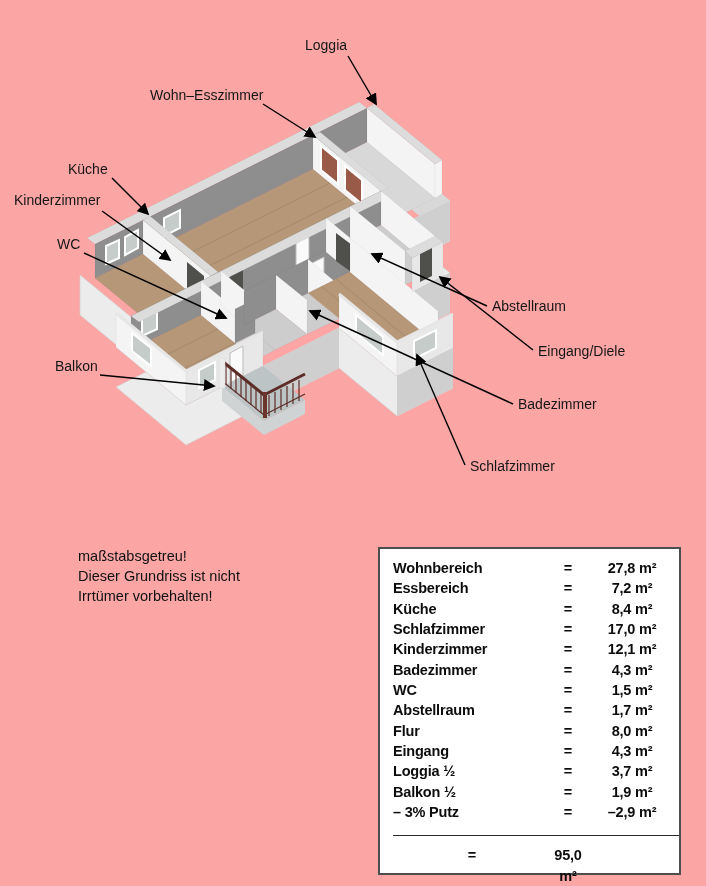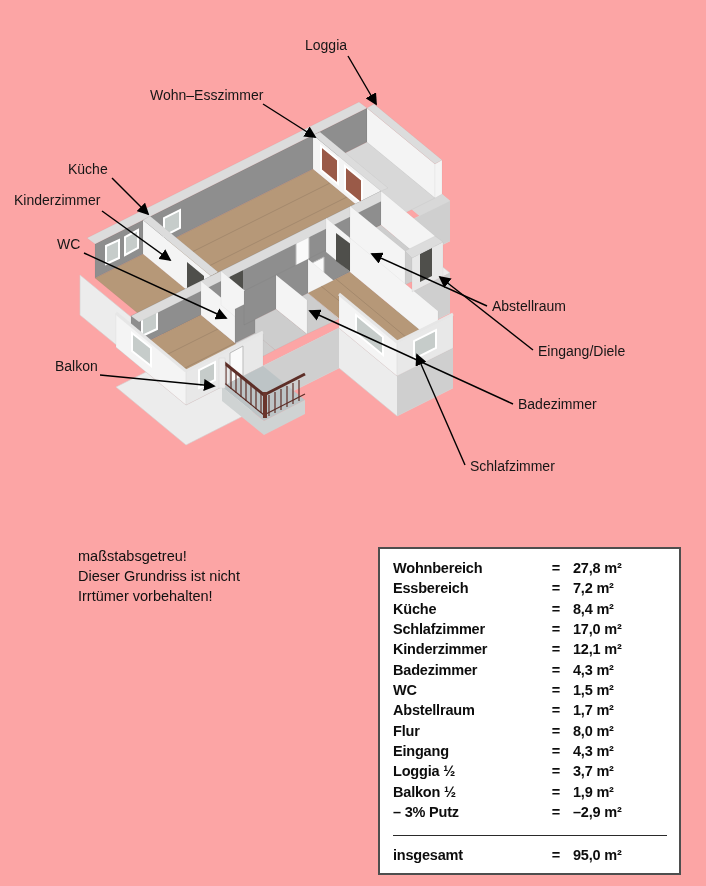--- a/index.html
+++ b/index.html
@@ -27,26 +27,26 @@
   .rail{stroke:#5d2e27;stroke-width:3;fill:none;}
   .railthin{stroke:#5d2e27;stroke-width:1.2;fill:none;}
   .balcony{fill:#bdc4c6;}
   .balconyskirt{fill:#cfd3d3;}
   .topline{stroke:#e6e6e6;stroke-width:3;fill:none;}
 
   .disclaimer{position:absolute;left:78px;top:546px;width:240px;
       font-size:14.5px;line-height:20px;color:#111;}
   .area-table{position:absolute;left:378px;top:547px;width:303px;height:328px;
       border:2px solid #4e4e4e;background:#ffffff;box-sizing:border-box;
-      padding:9px 12px 10px 13px;}
+      padding:9px 0 10px 13px;}
   .t-row{display:grid;grid-template-columns:1fr 34px 94px;
       font-weight:bold;font-size:14.5px;line-height:20.35px;color:#0d0d0d;
       letter-spacing:-0.2px;}
   .t-eq{text-align:center;}
-  .t-val{text-align:left;}
+  .t-val{text-align:center;}
   .t-divider{border:none;border-top:1.6px solid #2a2a2a;margin:13px 0 9px 0;}
 </style>
 </head>
 <body>
 
 <div class="page">
 
   <svg width="706" height="536" viewBox="0 0 706 536">
     <defs>
       <marker id="ah" viewBox="0 0 10 10" refX="8.5" refY="5" markerWidth="8.5" markerHeight="8.5" orient="auto">
@@ -268,19 +268,18 @@
           <span class="t-val">1,9 m²</span>
         </div>
         <div class="t-row">
           <span class="t-label">– 3% Putz</span>
           <span class="t-eq">=</span>
           <span class="t-val">–2,9 m²</span>
         </div>
       </div>
     <hr class="t-divider">
     <div class="t-row">
-      <span class="t-label">insgesamt</span>
       <span class="t-eq">=</span>
       <span class="t-val">95,0 m²</span>
     </div>
   </div>
 
 </div>
 
 </body></html>

